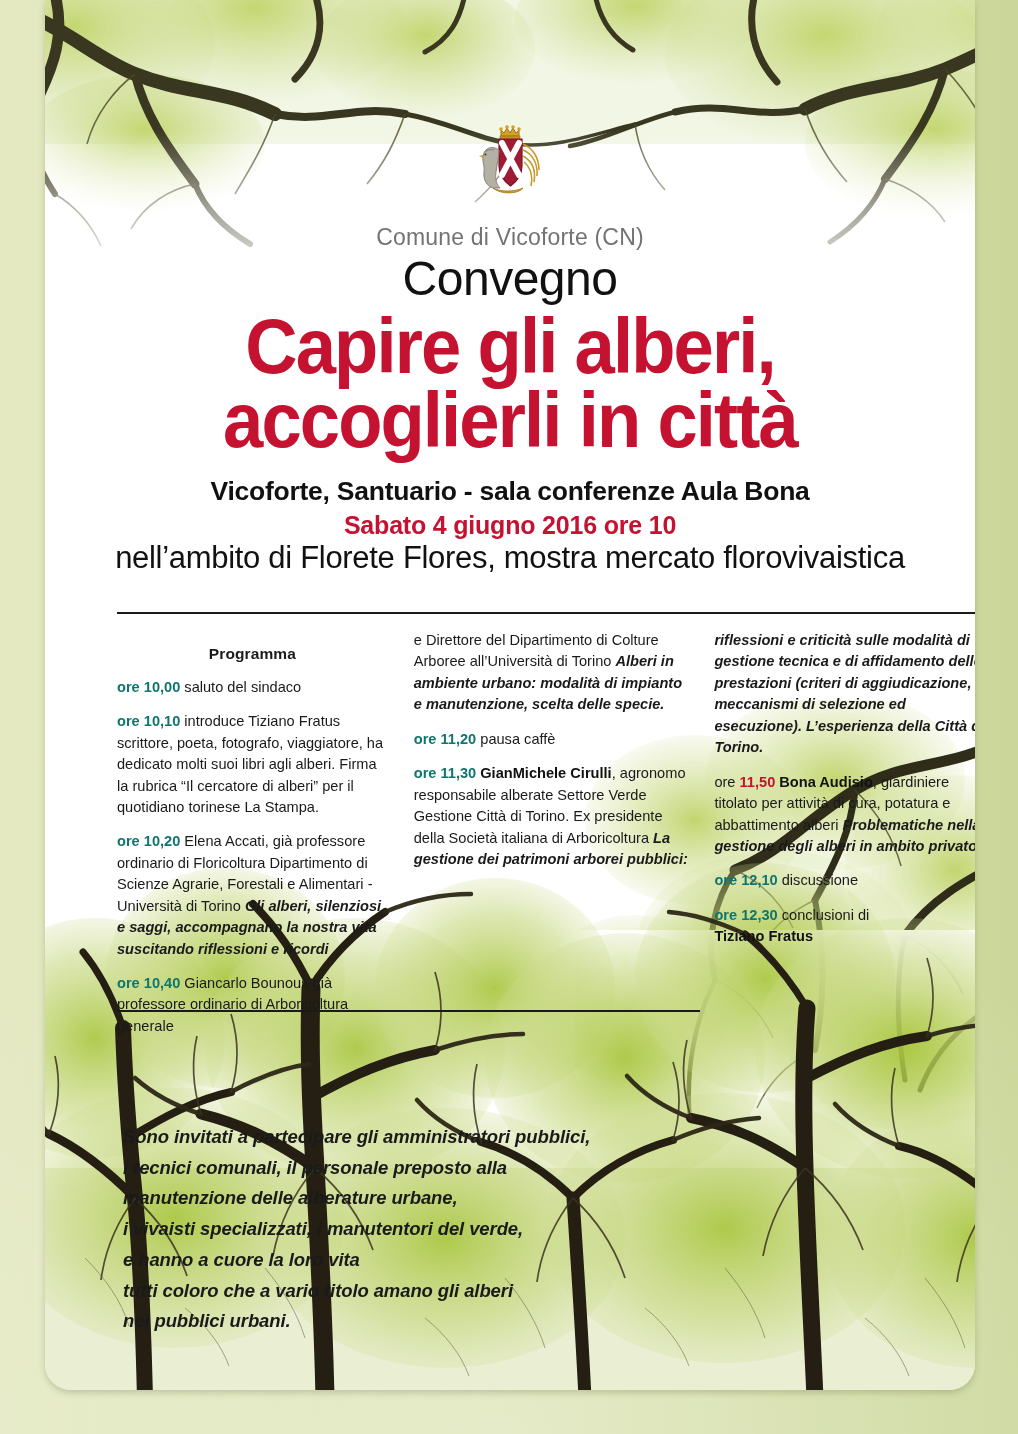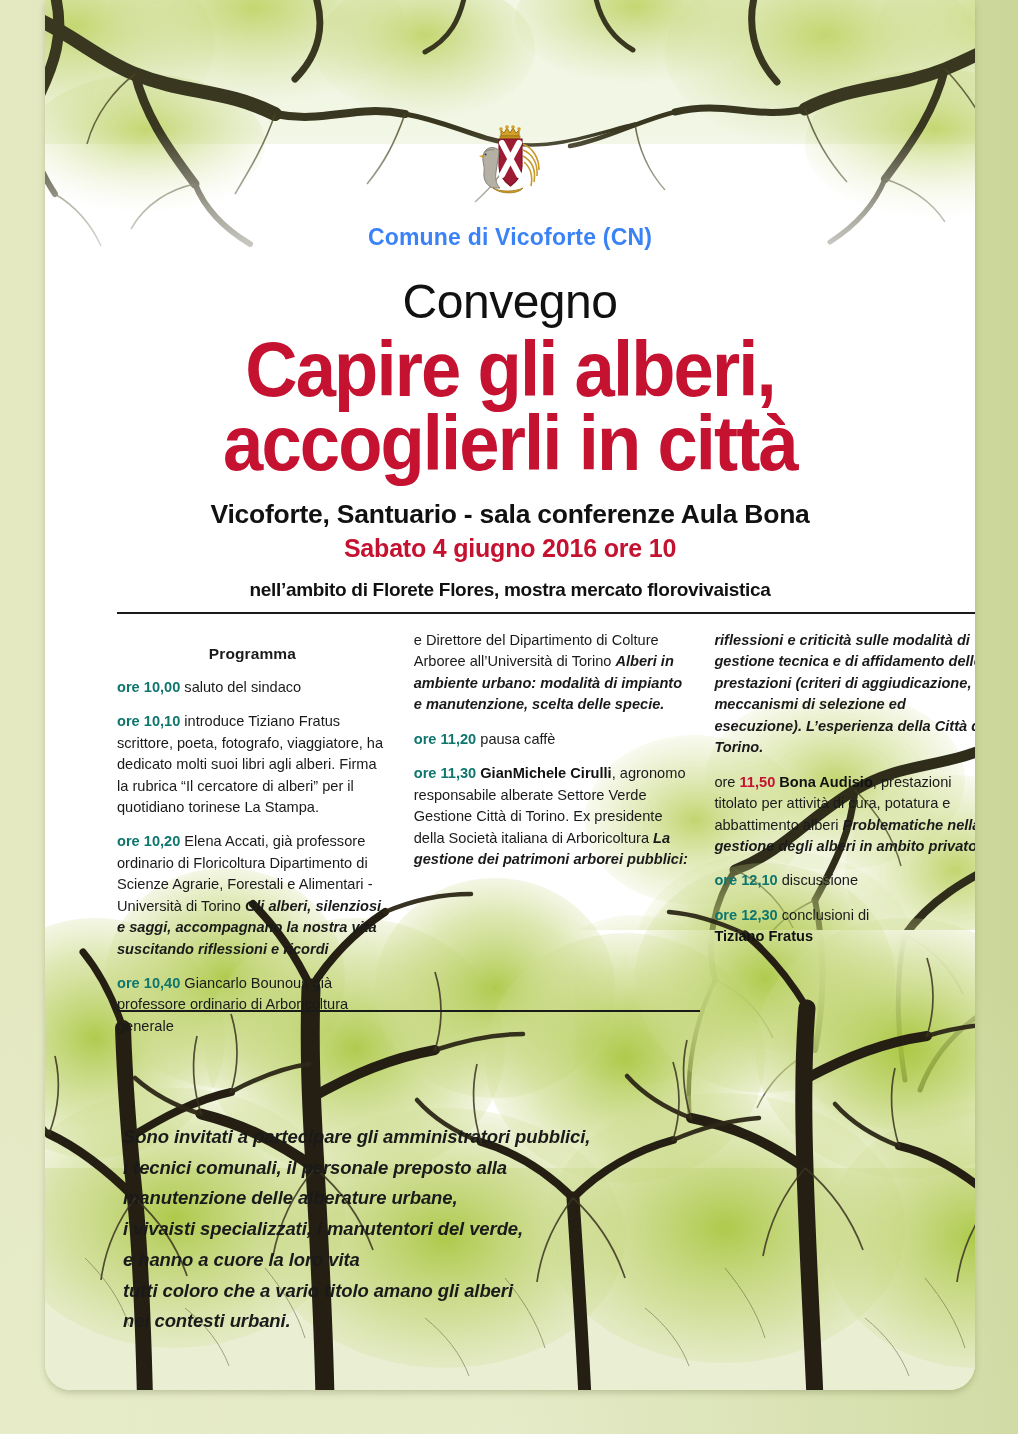--- a/index.html
+++ b/index.html
@@ -59,22 +59,22 @@
 
   
   .header {
     position:relative; z-index:5;
     text-align:center;
     padding-top:122px;
   }
   .crest { width:78px; height:88px; display:block; margin:0 auto 14px; }
 
   .comune {
-    font-size:23px; font-weight:bold; letter-spacing:.2px;
-    color:#3b82f6; margin-bottom:27px;
+    font-size:23px; font-weight:normal; letter-spacing:.2px;
+    color:#737373; margin-bottom:4px;
   }
   .convegno {
     font-size:48px; font-weight:normal; color:#111;
     letter-spacing:-.5px; line-height:1.02; margin-bottom:6px;text-align:center;
   }
   .maintitle {
     color:#c41230;
     font-weight:bold;
     font-size:77px;
     line-height:.96;
@@ -85,22 +85,22 @@
   .maintitle .l2 { display:block; }
   .venue {
     font-size:26.5px; font-weight:bold; color:#111;
     letter-spacing:-.25px; margin-top:18px;
   }
   .datetime {
     font-size:25px; font-weight:bold; color:#c41230;
     letter-spacing:-.2px; margin-top:4px;
   }
   .ambito {
-    font-size:19px; font-weight:bold; color:#111;
-    letter-spacing:-.3px; margin-top:16px;
+    font-size:31px; font-weight:normal; color:#111;
+    letter-spacing:-.3px; margin-top:0;
   }
 
   
   .rule {
     position:absolute; z-index:6; height:2px; background:#1a1a1a;
   }
   .rule-top { left:72px; top:612px; width:868px; }
   .rule-bottom { left:72px; top:1010px; width:583px; }
 
   
@@ -301,21 +301,21 @@
         <span class="ital">La gestione dei patrimoni arborei pubblici:</span>
       </div>
     </div>
 
     <div class="col c3">
       <div class="cont">
         <span class="ital">riflessioni e criticità sulle modalità di gestione tecnica e di affidamento delle prestazioni (criteri di aggiudicazione, meccanismi di selezione ed esecuzione). L’esperienza della Città di Torino.</span>
       </div>
 
       <div class="item">
-        <span class="ore-black">ore </span><span class="ore-red">11,50</span><span class="nm"> Bona Audisio</span><span>, prestazioni</span>
+        <span class="ore-black">ore </span><span class="ore-red">11,50</span><span class="nm"> Bona Audisio</span><span>, giardiniere</span>
         <span>titolato per attività di cura, potatura e abbattimento alberi</span>
         <span class="ital">Problematiche nella gestione degli alberi in ambito privato</span>
       </div>
 
       <div class="item">
         <span class="ore">ore 12,10</span><span> discussione</span>
       </div>
 
       <div class="item tight">
         <span class="ore">ore 12,30</span><span> conclusioni di</span>
@@ -324,21 +324,21 @@
     </div>
   </div>
 
   <div class="invite">
     <div>Sono invitati a partecipare gli amministratori pubblici,</div>
     <div>i tecnici comunali, il personale preposto alla</div>
     <div>manutenzione delle alberature urbane,</div>
     <div>i vivaisti specializzati, i manutentori del verde,</div>
     <div>e hanno a cuore la loro vita</div>
     <div>tutti coloro che a vario titolo amano gli alberi</div>
-    <div>nei contesti urbani.</div>
+    <div>nei pubblici urbani.</div>
   </div>
 
   <svg class="tree-layer right-canopy" viewBox="0 0 430 620" preserveAspectRatio="none">
     <defs>
       <radialGradient id="leafR" cx="50%" cy="50%" r="60%">
         <stop offset="0%" stop-color="#b4cb4e" stop-opacity=".9"></stop>
         <stop offset="100%" stop-color="#cfdd93" stop-opacity="0"></stop>
       </radialGradient>
       <linearGradient id="fadeL" x1="0" y1="0" x2="1" y2="0">
         <stop offset="0%" stop-color="#fff" stop-opacity="1"></stop>

